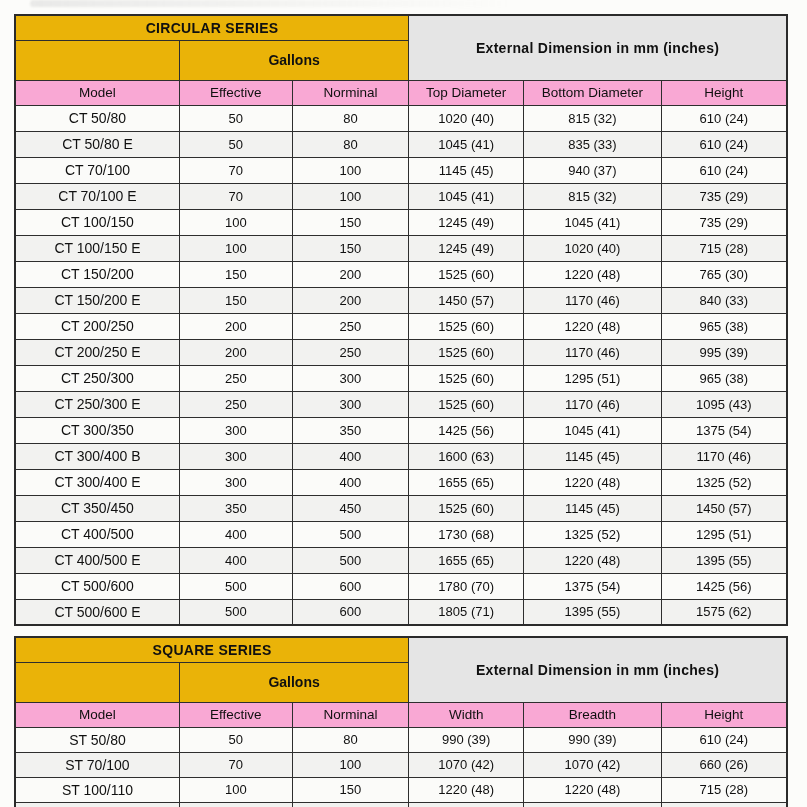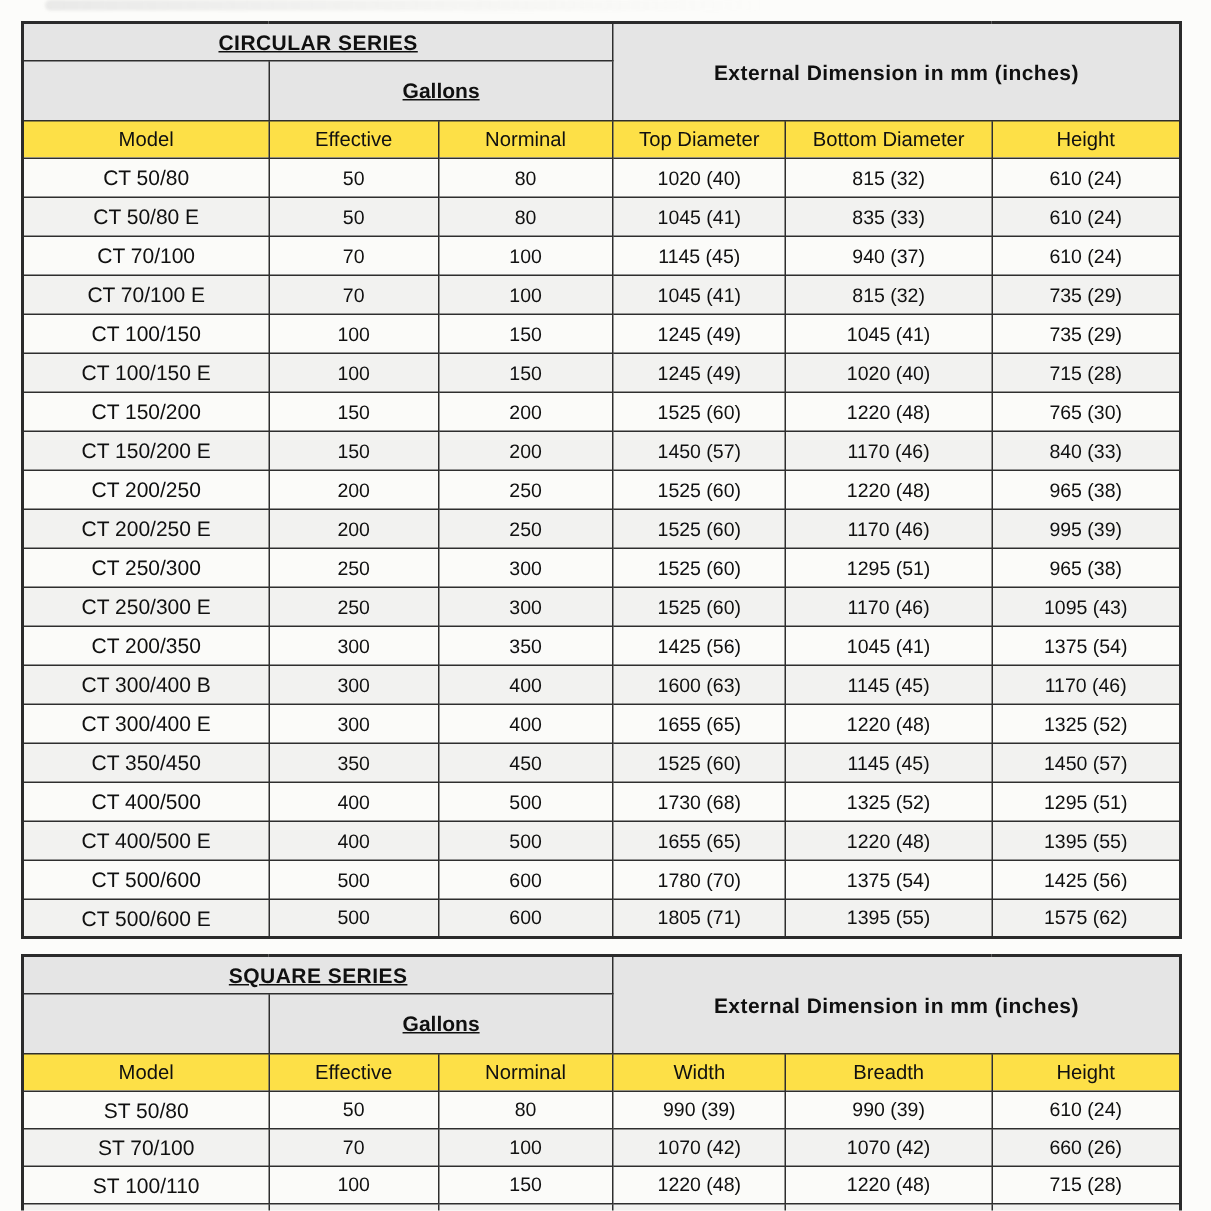--- a/index.html
+++ b/index.html
@@ -26,23 +26,23 @@
     table-layout: fixed;
     border: 2.5px solid #2b2b2b;
   }
   th, td {
     border: 1.6px solid #2e2e2e;
     text-align: center;
     vertical-align: middle;
     padding: 0 2px;
     color: #101010;
   }
-  .teal  { background: #e5e5e5; text-decoration: underline; }
+  .teal  { background: #eab308; }
   .blue  { background: #e5e5e5; }
-  .cream { background: #fde047; }
+  .cream { background: #f9a8d4; }
 
   .series-row th { height: 25px; font-size: 14px; font-weight: bold; letter-spacing: .3px; }
   .gallons-row th { height: 40px; font-size: 14px; font-weight: bold; }
   .dim-head { font-size: 13.5px; }
   .cols-row th { height: 25px; font-size: 13.5px; font-weight: normal; }
 
   tbody td { height: 26px; font-size: 13px; background: #fbfbf9; }
   tbody td.model { font-size: 14px; text-align: center; }
   tbody tr:nth-child(even) td { background: #f2f2f0; }
 
@@ -175,21 +175,21 @@
         </tr>
         <tr>
           <td class="model">CT 250/300 E</td>
           <td class="val">250</td>
           <td class="val">300</td>
           <td class="val">1525 (60)</td>
           <td class="val">1170 (46)</td>
           <td class="val">1095 (43)</td>
         </tr>
         <tr>
-          <td class="model">CT 200/350</td>
+          <td class="model">CT 300/350</td>
           <td class="val">300</td>
           <td class="val">350</td>
           <td class="val">1425 (56)</td>
           <td class="val">1045 (41)</td>
           <td class="val">1375 (54)</td>
         </tr>
         <tr>
           <td class="model">CT 300/400 B</td>
           <td class="val">300</td>
           <td class="val">400</td>

